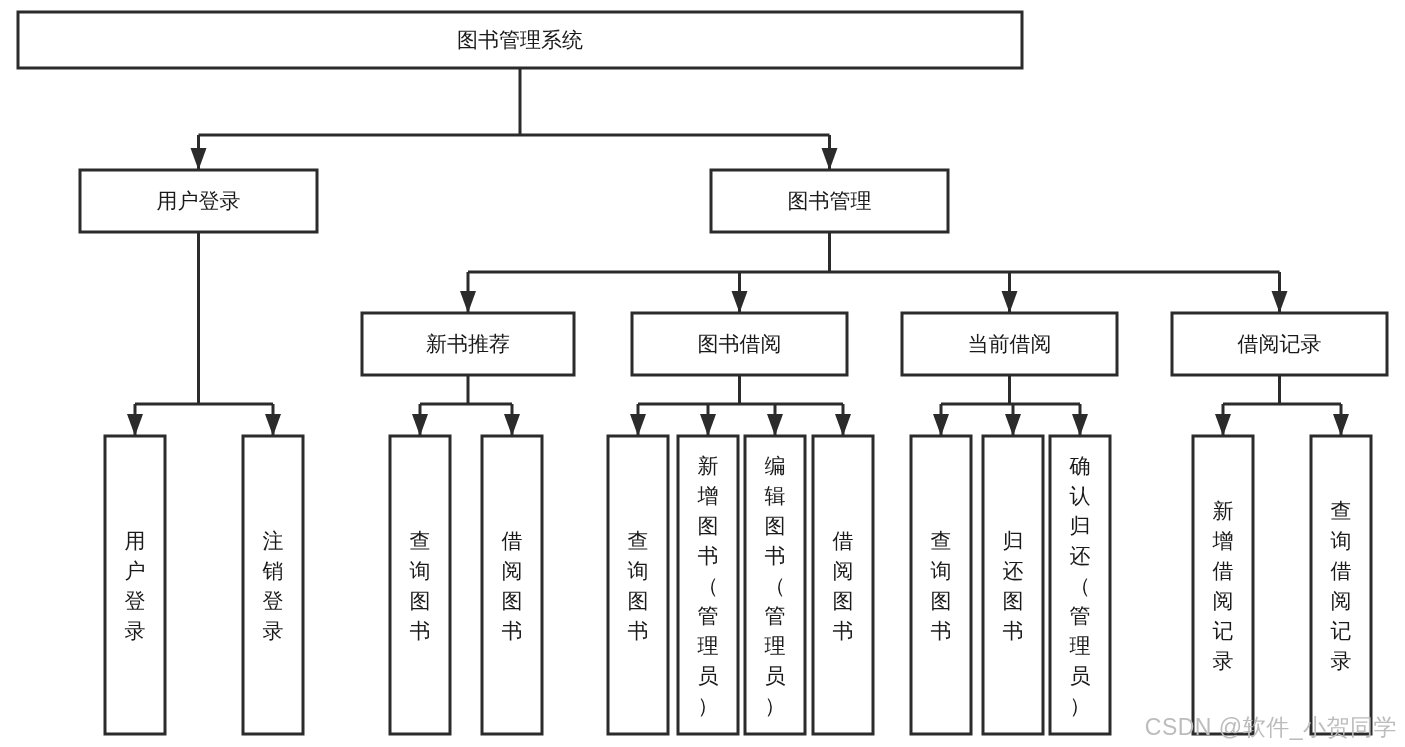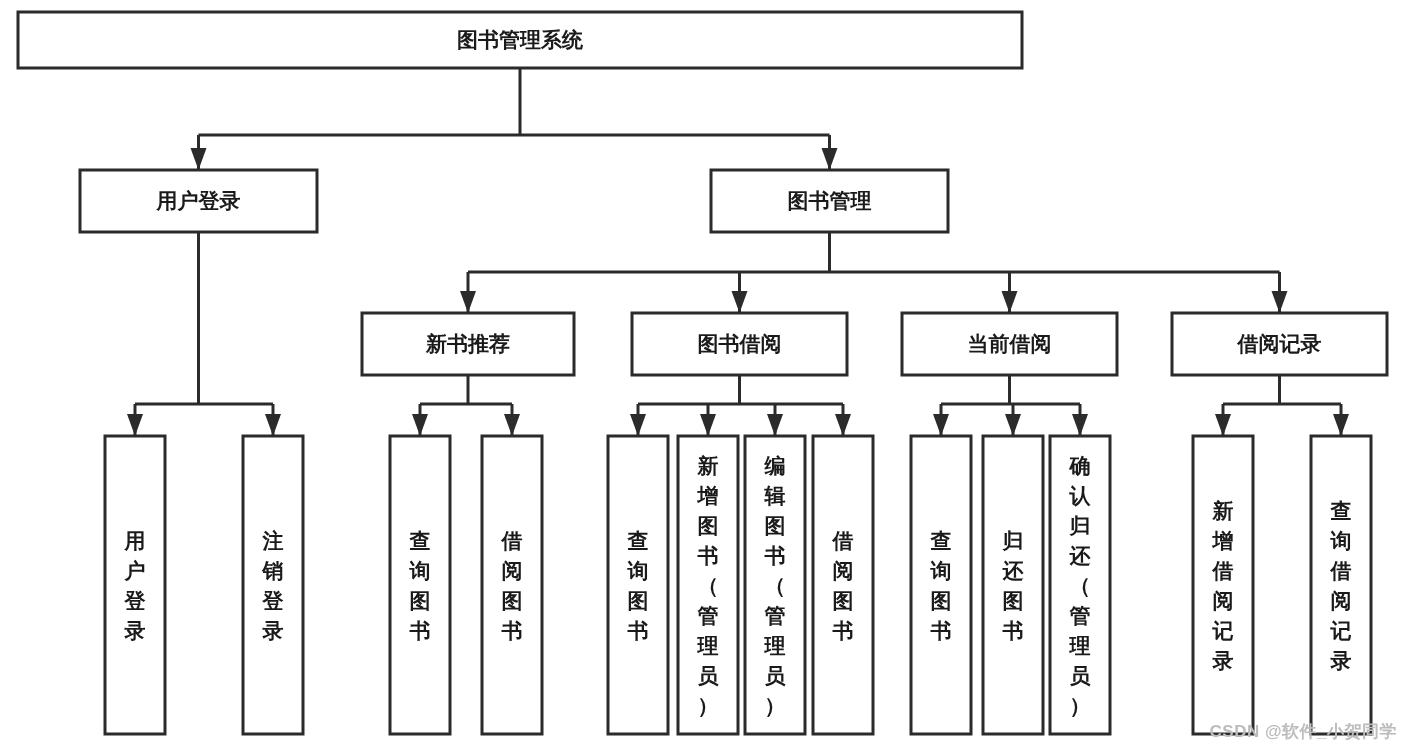--- a/index.html
+++ b/index.html
@@ -13,21 +13,20 @@
     height: 747px;
     font-family: "Liberation Sans", "DejaVu Sans", sans-serif;
     overflow: hidden;
     position: relative;
   }
   #diagram-root {
     position: relative;
     width: 1405px;
     height: 747px;
     background: #ffffff;
-    font-weight: bold;
   }
   svg#flow {
     position: absolute;
     left: 0;
     top: 0;
     width: 1405px;
     height: 747px;
     display: block;
   }
   .node-rect {
@@ -57,21 +56,21 @@
     fill: #1a1a1a;
     font-family: "Liberation Sans", "DejaVu Sans", sans-serif;
     font-size: 21px;
     text-anchor: middle;
   }
   .watermark {
     position: absolute;
     right: 8px;
     bottom: 4px;
     font-family: "Liberation Sans", "DejaVu Sans", sans-serif;
-    font-size: 17px;
+    font-size: 23px;
     color: #bcbcbc;
     letter-spacing: 0.5px;
     white-space: nowrap;
     user-select: none;
   }
 </style>
 </head>
 <body>
 
 <div id="diagram-root">

